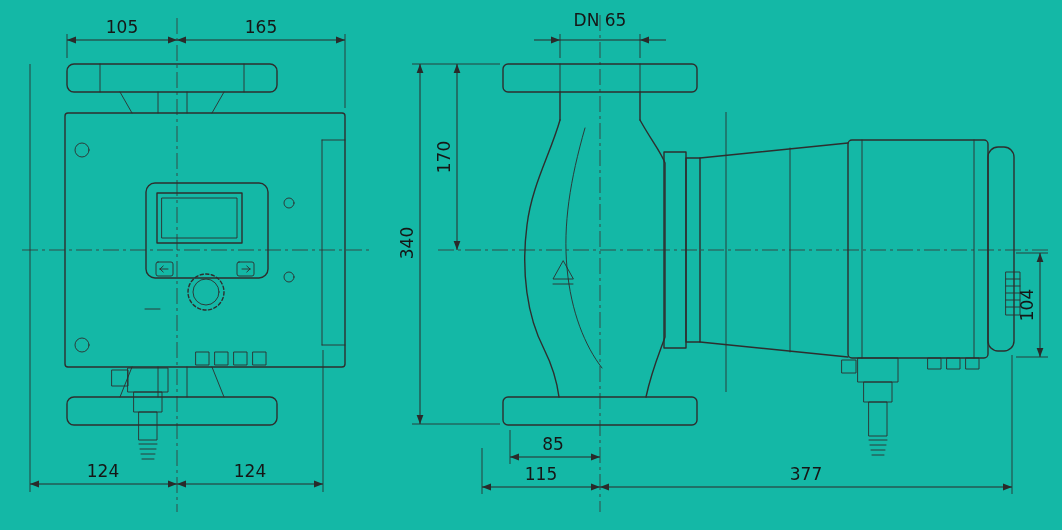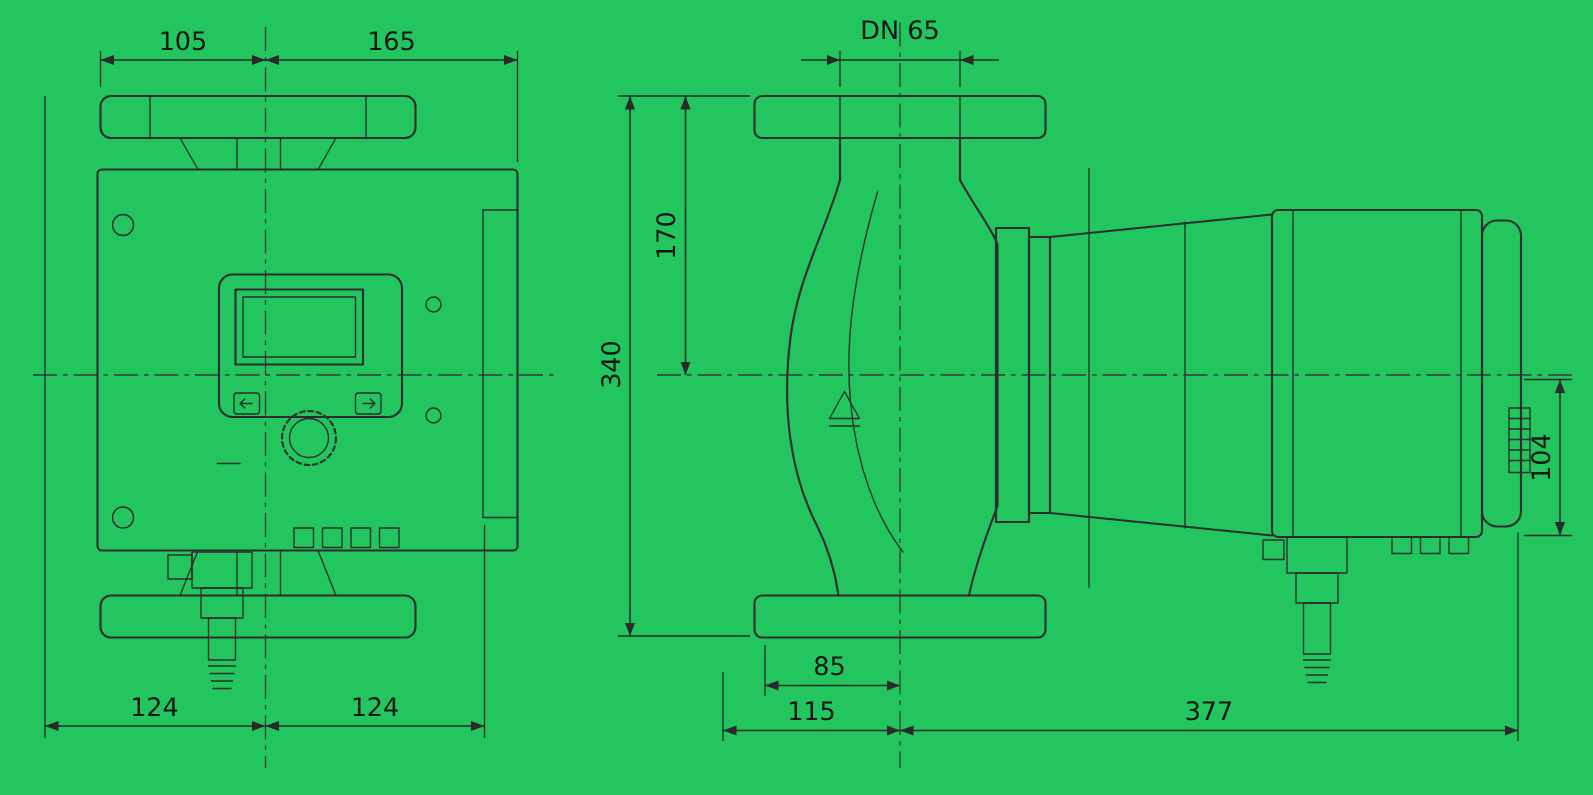--- a/index.html
+++ b/index.html
@@ -1,16 +1,16 @@
 <!DOCTYPE html>
 <html><head>
 <meta charset="utf-8">
 <style>
   html,body{margin:0;padding:0;background:#ffffff;}
-  .canvas{position:relative;width:1062px;height:530px;background:#22c55e;overflow:hidden;
+  .canvas{position:relative;width:1062px;height:530px;background:#14b8a6;overflow:hidden;
           font-family:"DejaVu Sans", sans-serif;}
   svg{position:absolute;left:0;top:0;}
   .ol  {fill:none;stroke:#2e2e2e;stroke-width:1.4;stroke-linejoin:round;stroke-linecap:round;}
   .thin{stroke-width:0.9;}
   .dim {fill:none;stroke:#2a2a2a;stroke-width:1;}
   .ext {fill:none;stroke:#2a2a2a;stroke-width:0.85;}
   .cl  {fill:none;stroke:#3a3a3a;stroke-width:0.85;stroke-dasharray:16 4 3 4;}
   .dimtxt{font-size:17px;fill:#161616;}
 </style>
 </head>

